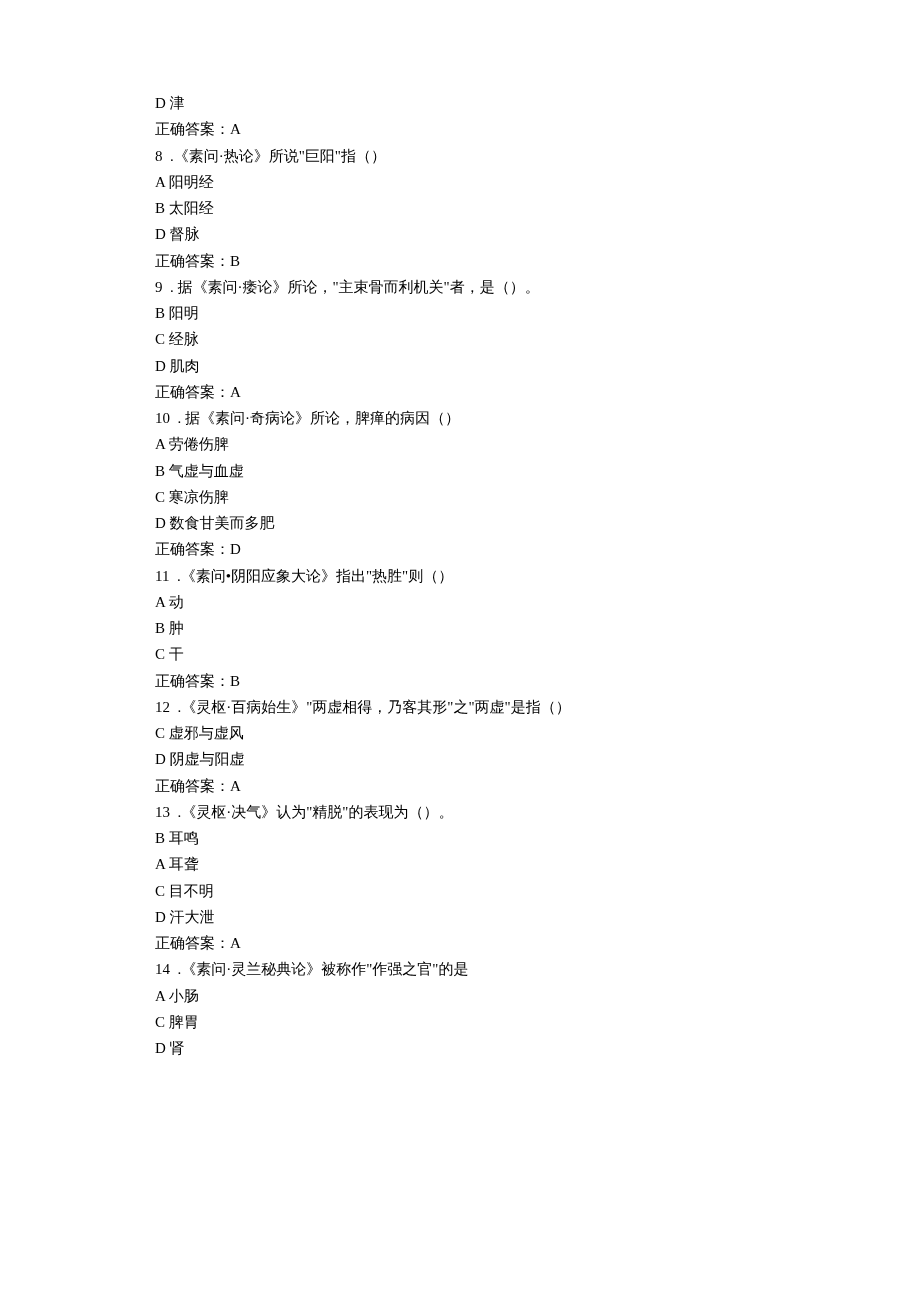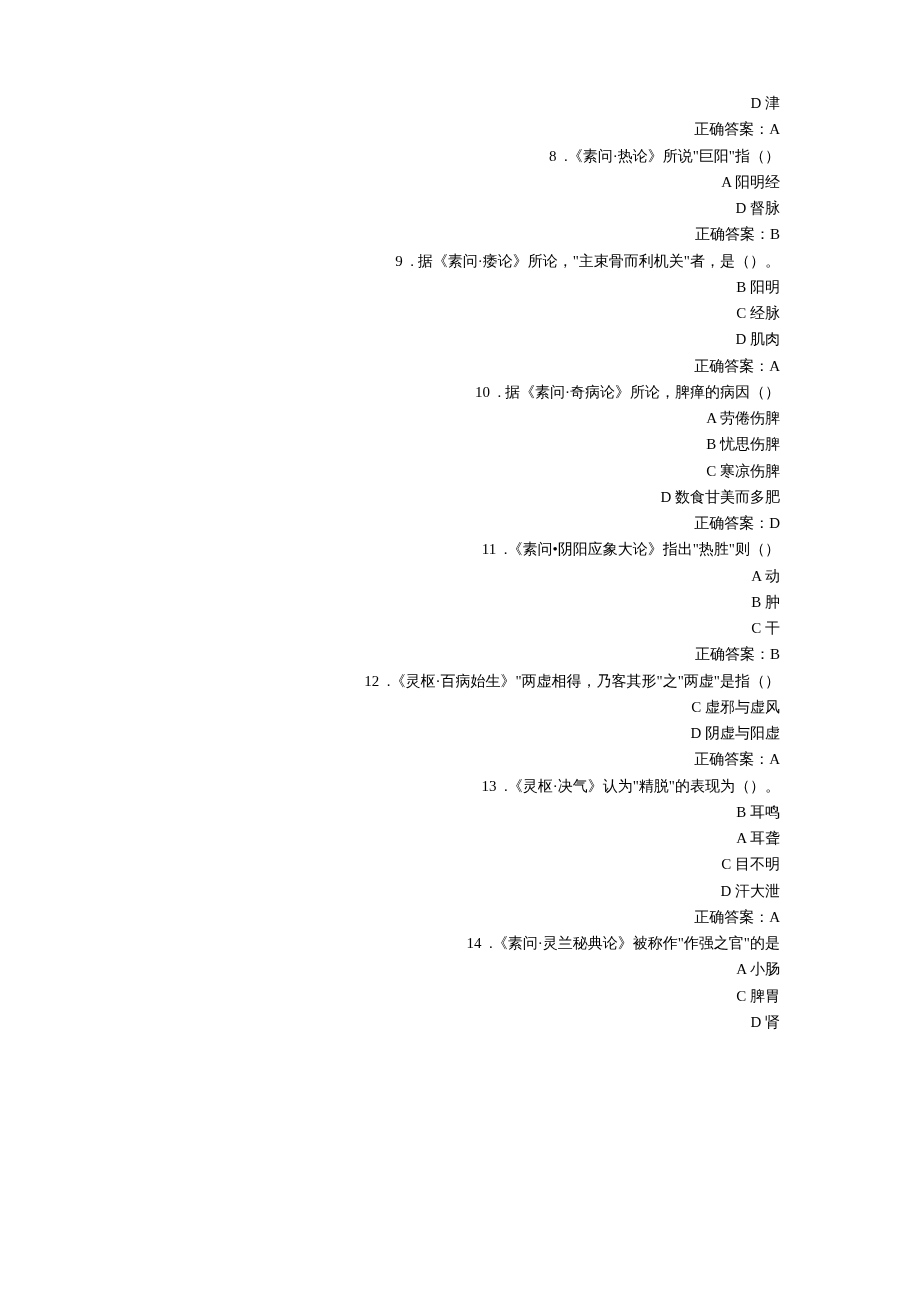--- a/index.html
+++ b/index.html
@@ -7,48 +7,48 @@
     padding: 0;
     background: #ffffff;
     font-family: "SimSun", "宋体", serif;
     font-size: 15px;
     color: #000000;
     line-height: 1.75;
     width: 920px;
   }
   .page {
     padding: 90px 140px 40px 155px;
-    text-align: right;
   }
   .line {
     white-space: pre-wrap;
   }
 </style>
 </head>
 <body>
 
 <div class="page">
 
   <div class="line">D 津</div>
   <div class="line">正确答案：A</div>
 
   <div class="line">8  .《素问·热论》所说"巨阳"指（）</div>
   <div class="line">A 阳明经</div>
+  <div class="line">B 太阳经</div>
   <div class="line">D 督脉</div>
   <div class="line">正确答案：B</div>
 
   <div class="line">9  . 据《素问·痿论》所论，"主束骨而利机关"者，是（）。</div>
   <div class="line">B 阳明</div>
   <div class="line">C 经脉</div>
   <div class="line">D 肌肉</div>
   <div class="line">正确答案：A</div>
 
   <div class="line">10  . 据《素问·奇病论》所论，脾瘅的病因（）</div>
   <div class="line">A 劳倦伤脾</div>
-  <div class="line">B 忧思伤脾</div>
+  <div class="line">B 气虚与血虚</div>
   <div class="line">C 寒凉伤脾</div>
   <div class="line">D 数食甘美而多肥</div>
   <div class="line">正确答案：D</div>
 
   <div class="line">11  .《素问•阴阳应象大论》指出"热胜"则（）</div>
   <div class="line">A 动</div>
   <div class="line">B 肿</div>
   <div class="line">C 干</div>
   <div class="line">正确答案：B</div>
 

